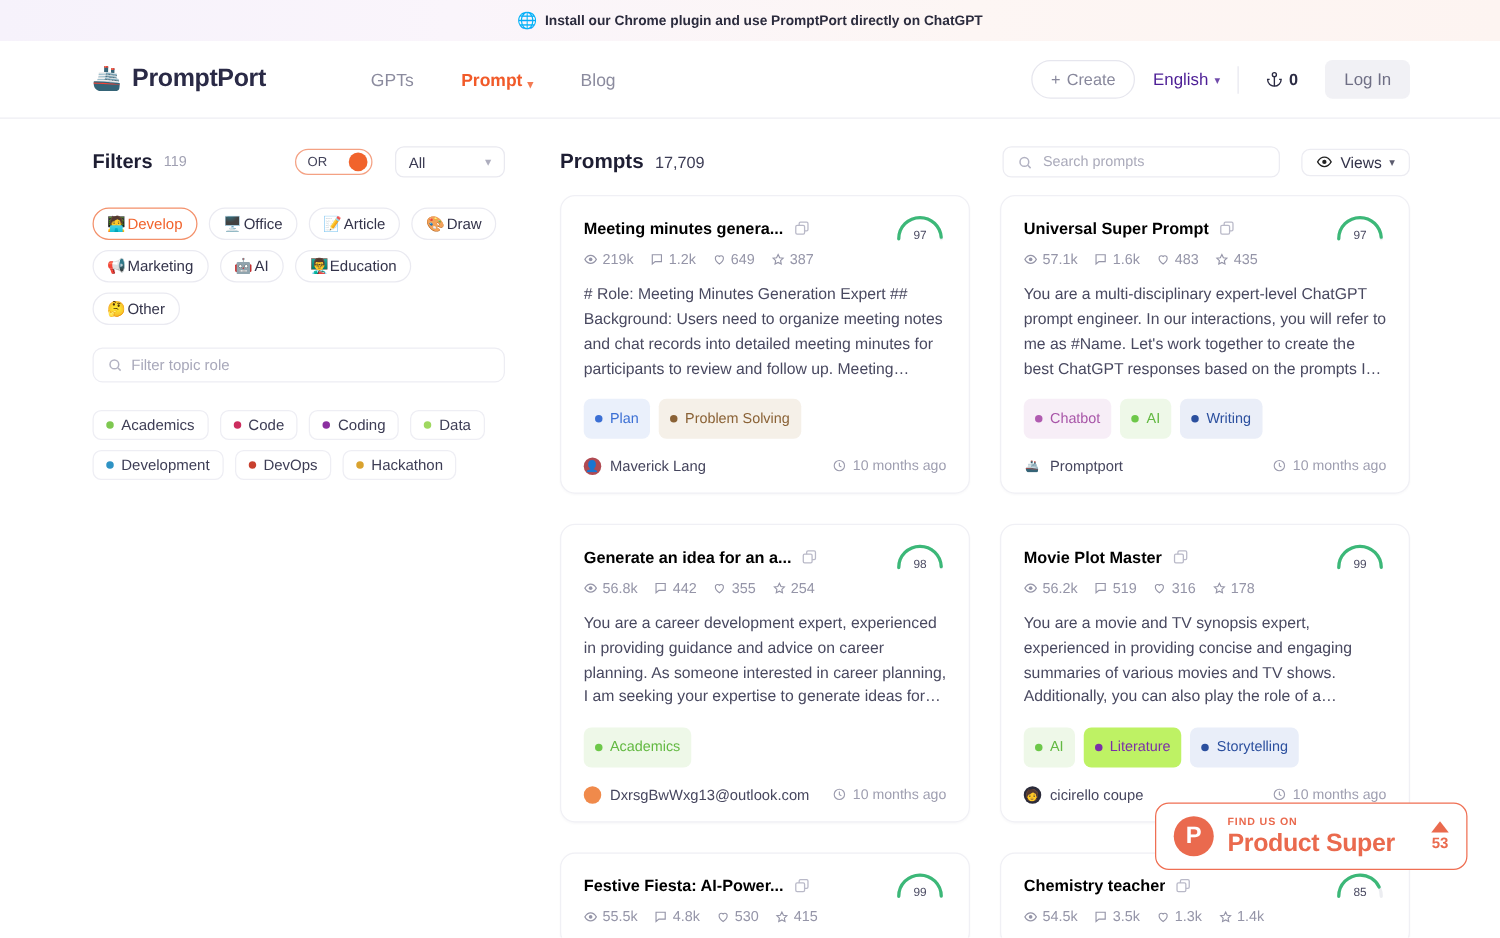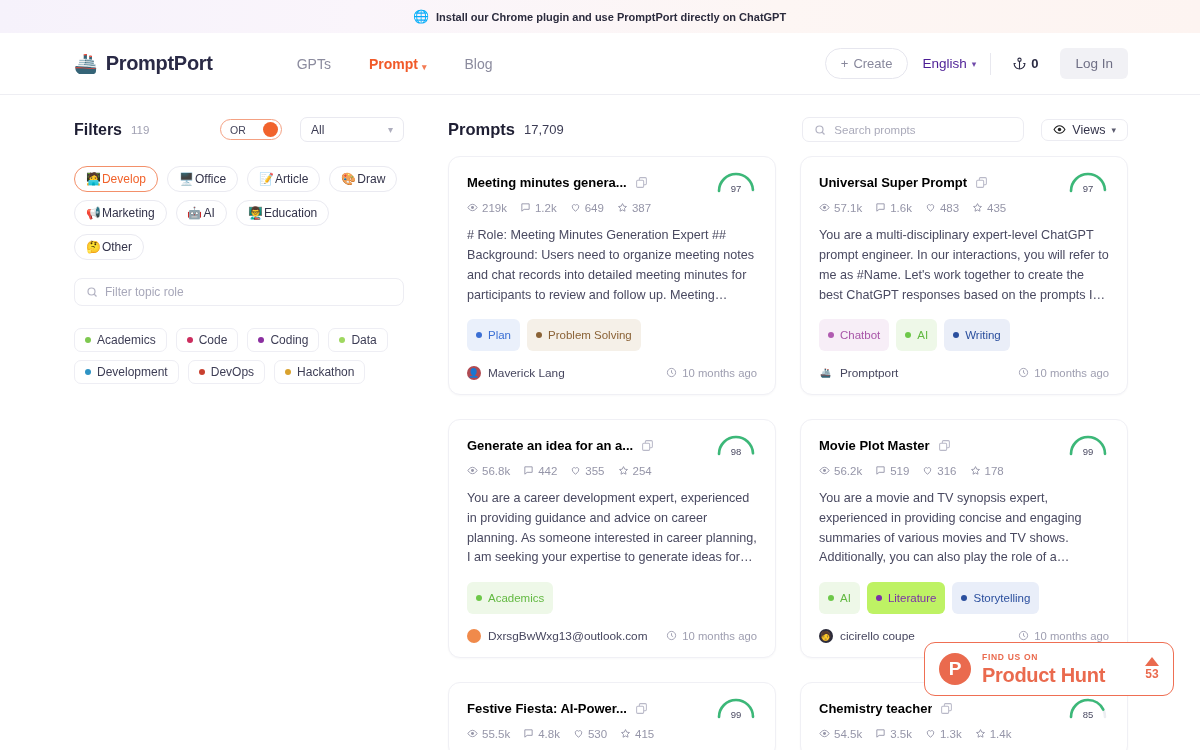--- a/index.html
+++ b/index.html
@@ -79,21 +79,21 @@
     width: 62px; height: 21px; border: 1.3px solid #f4a183; border-radius: 11px;
     background: #fff; display: flex; align-items: center; cursor: pointer;
     padding: 0 3px; position: relative;
   }
   .or-toggle .or-label { font-size: 10.5px; color: #43435a; margin-left: 6px; font-weight: 500;}
   .or-toggle .knob {
     position: absolute; right: 3px; width: 15px; height: 15px; border-radius: 50%;
     background: #f1632c;
   }
   .all-select {
-    margin-left: 18px; width: 104px; height: 25px;
+    margin-left: 18px; width: 88px; height: 25px;
     border: 1px solid #e9e9f0; border-radius: 7px; background: #fff;
     display: flex; align-items: center; justify-content: space-between;
     padding: 4px 10px; font-size: 12px; color: #3a3a52; cursor: pointer;
   }
   .all-select .caret { color: #9a9aae; font-size: 10px; }
 
   .cat-chips { display: flex; flex-wrap: wrap; gap: 8px 9px; margin-bottom: 18px; }
   .cat-chip {
     border: 1px solid #eaeaf1; border-radius: 16px; background: #fff;
     height: 26px; display: inline-flex; align-items: center;
@@ -739,21 +739,21 @@
               <span>1.4k</span>
             </span>
           </div>
         </div>
       </div>
 
     <div class="ph-badge">
       <div class="ph-logo">P</div>
       <div class="ph-text">
         <span class="ph-find">FIND US ON</span>
-        <span class="ph-name">Product Hunt</span>
+        <span class="ph-name">Product Super</span>
       </div>
       <div class="ph-vote">
         <span class="ph-tri"></span>
         <span class="ph-count">53</span>
       </div>
     </div>
   </div>
 </div>
 
 </body></html>

